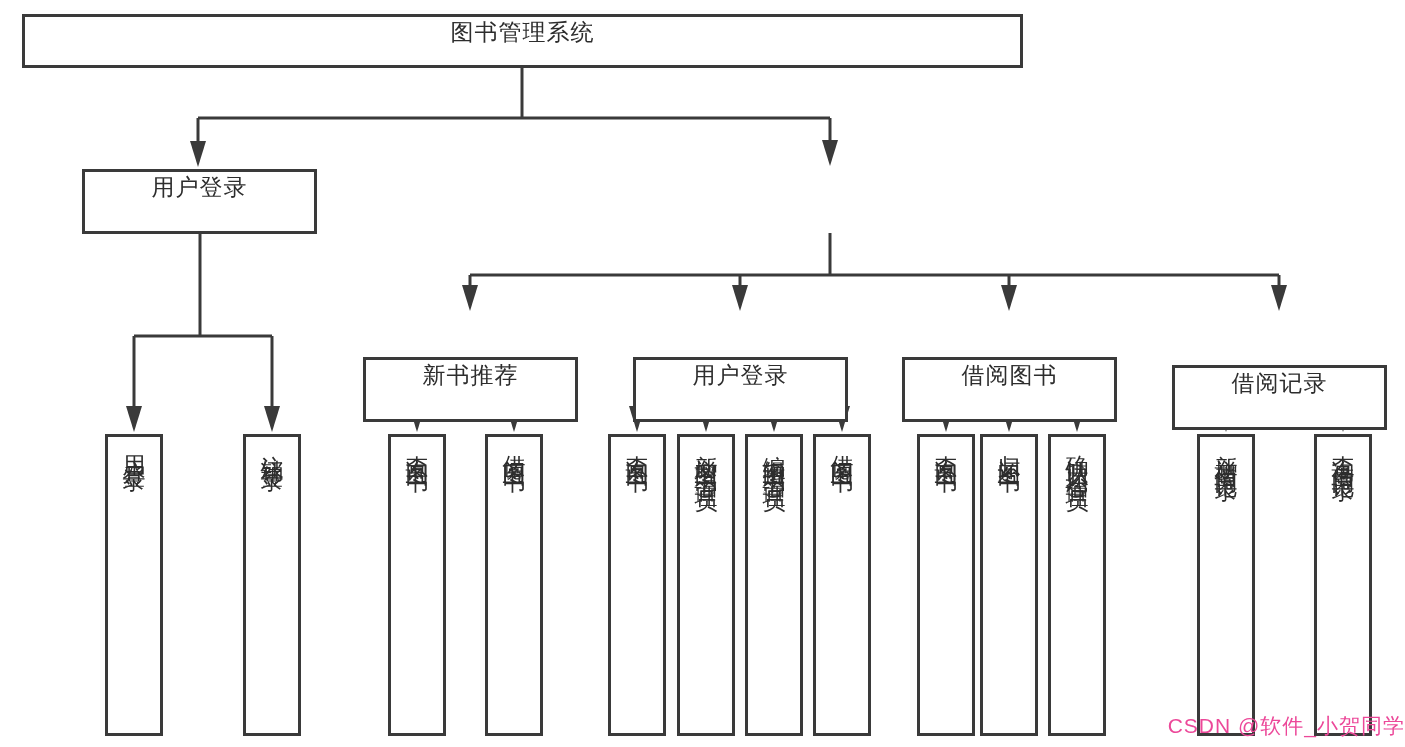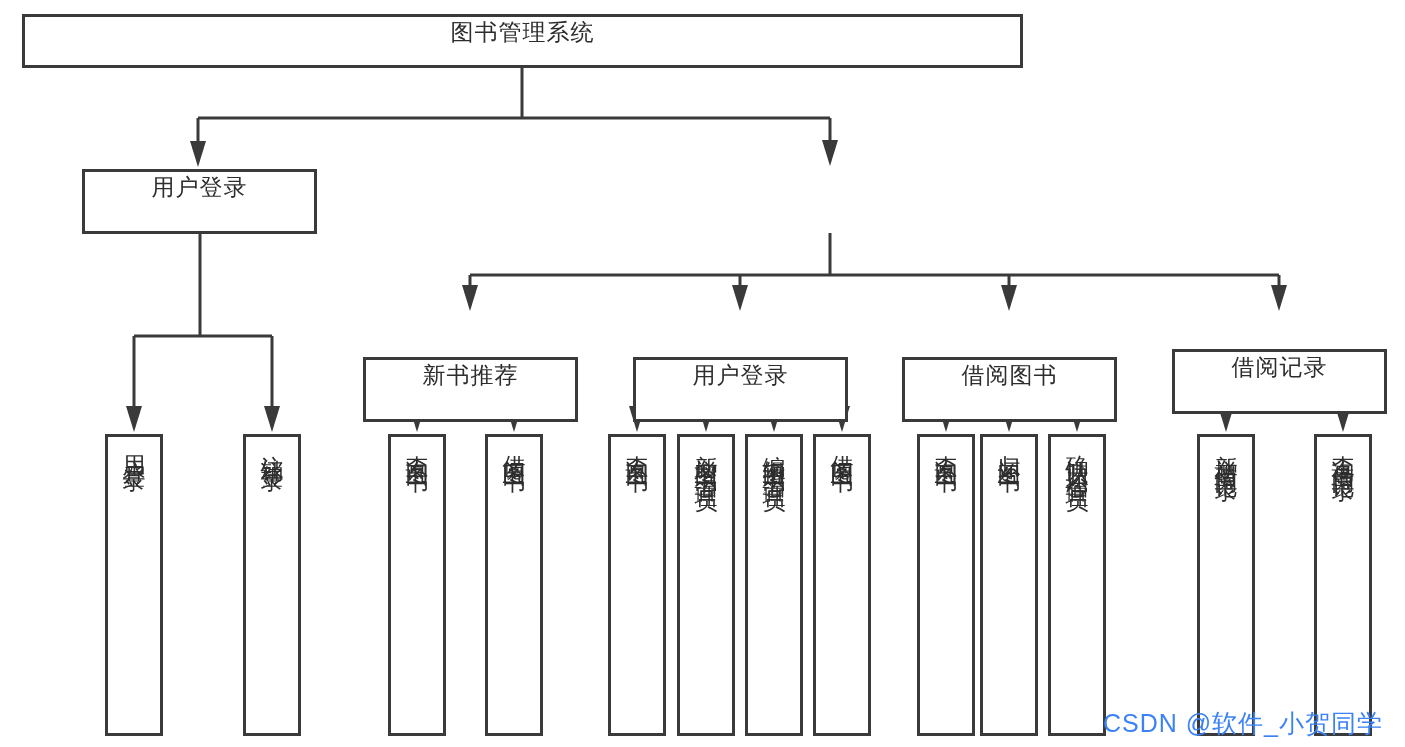--- a/index.html
+++ b/index.html
@@ -36,24 +36,24 @@
   .leaf  { top:434px; width:58px; height:302px; }
   .vtext {
     writing-mode: vertical-rl;
     text-orientation: mixed;
     letter-spacing: 5px;
     line-height: 1;
     white-space: nowrap;
   }
   .watermark {
     position: absolute;
-    right: 22px;
+    right: 0;
     bottom: 7px;
-    font-size: 25px;
-    color: #3b82f6;
+    font-size: 21px;
+    color: #ec4899;
     letter-spacing: 1px;
     z-index: 2;
   }
 </style>
 </head>
 <body>
 
 <div class="canvas">
 
   <svg id="connectors" xmlns="http://www.w3.org/2000/svg">
@@ -121,21 +121,21 @@
 
   <div class="node lvl3" style="left:363px; top:313px;">
     <span>新书推荐</span>
   </div>
   <div class="node lvl3" style="left:633px; top:313px;">
     <span>用户登录</span>
   </div>
   <div class="node lvl3" style="left:902px; top:313px;">
     <span>借阅图书</span>
   </div>
-  <div class="node lvl3" style="left:1172px; top:305px;">
+  <div class="node lvl3" style="left:1172px; top:321px;">
     <span>借阅记录</span>
   </div>
 
   <div class="node leaf" style="left:105px;">
     <span class="vtext">用户登录</span>
   </div>
   <div class="node leaf" style="left:243px;">
     <span class="vtext">注销登录</span>
   </div>
   <div class="node leaf" style="left:388px;">

